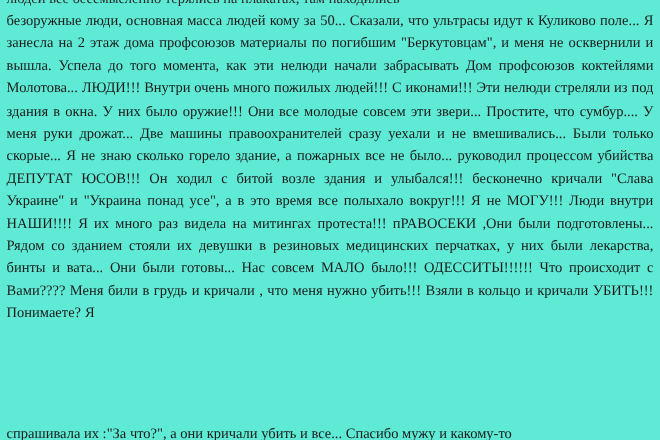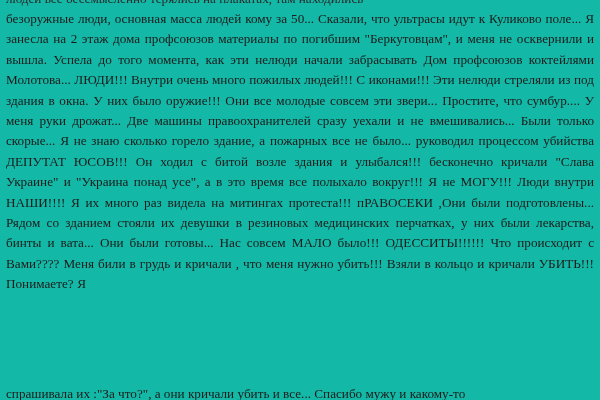--- a/index.html
+++ b/index.html
@@ -10,21 +10,21 @@
   body {
     width: 600px;
     height: 400px;
     overflow: hidden;
     font-family: "Liberation Serif", serif;
   }
   .page {
     position: relative;
     width: 600px;
     height: 400px;
-    background: #14b8a6;
+    background: #5eead4;
     box-sizing: border-box;
     padding: 0 6px;
   }
   .text-body {
     font-family: "Liberation Serif", serif;
     font-size: 13.2px;
     line-height: 20.4px;
     color: #1b1b1b;
     text-align: justify;
     text-justify: inter-word;

